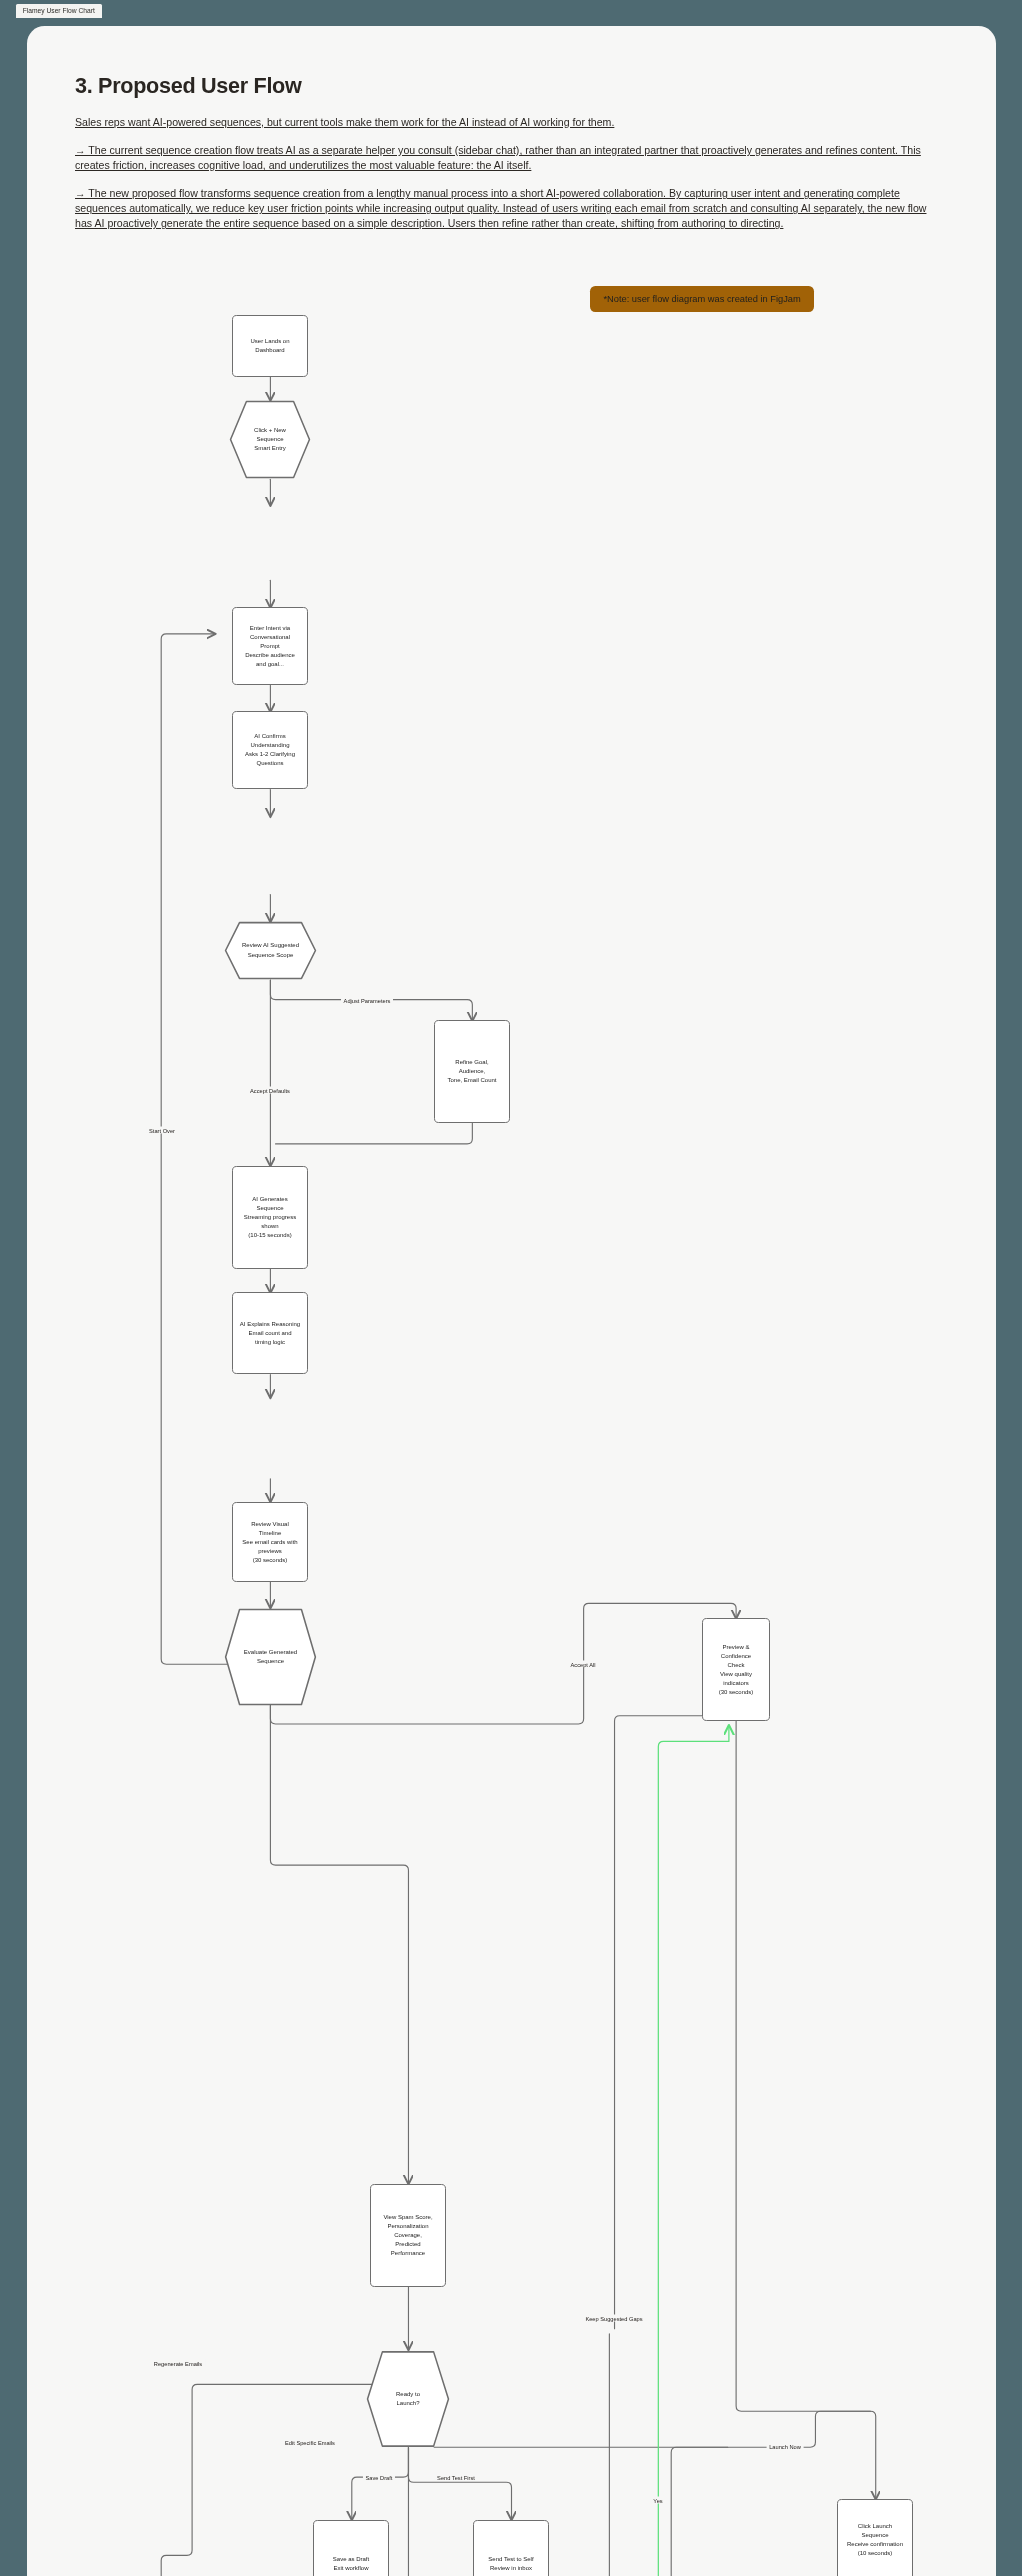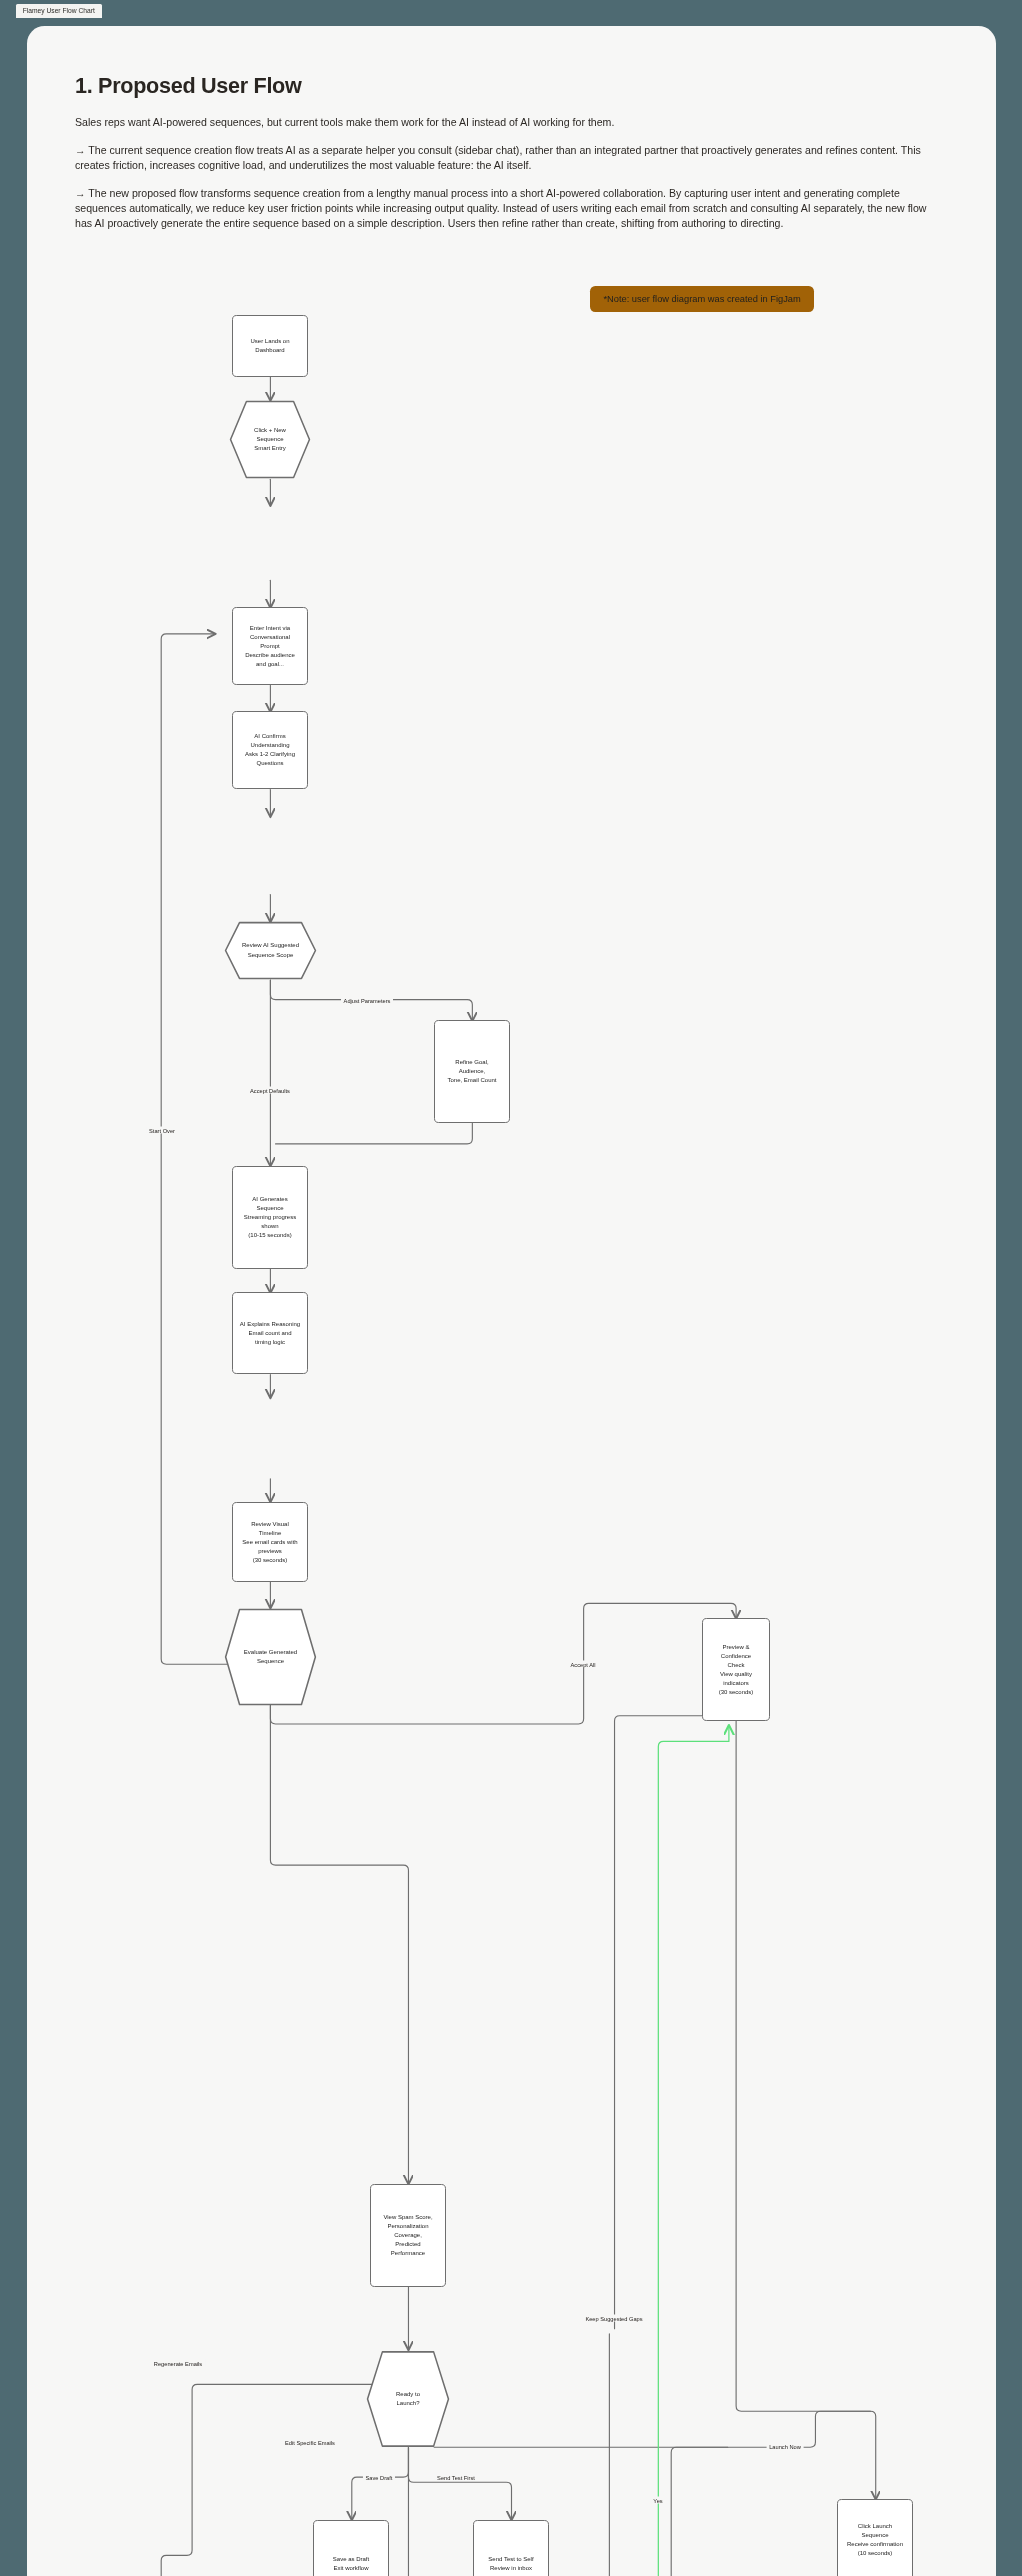--- a/index.html
+++ b/index.html
@@ -42,20 +42,21 @@
     color: #2a2622;
     letter-spacing: -0.3px;
     margin: 0 0 15.5px 0;
   }
   .para {
     font-size: 10.6px;
     line-height: 1.42;
     color: #2c2824;
     margin: 0 0 13.4px 0;
     max-width: 866px;
+    text-decoration: underline;
   }
   #note-chip {
     position: absolute;
     left: 563px; top: 260px;
     background: #a16207;
     color: #1f1f1f;
     font-size: 9.3px;
     padding: 8.2px 13.4px;
     border-radius: 5.2px;
     white-space: nowrap;
@@ -104,21 +105,21 @@
 </head>
 <body>
 
 <div id="page">
 
   <div id="tab-chip">Flamey User Flow Chart</div>
 
   <div id="canvas">
 
     <div id="doc-head">
-      <h1 id="doc-title">1. Proposed User Flow</h1>
+      <h1 id="doc-title">3. Proposed User Flow</h1>
       <p class="para">Sales reps want AI-powered sequences, but current tools make them work for the AI instead of AI working for them.</p>
       <p class="para">→ The current sequence creation flow treats AI as a separate helper you consult (sidebar chat), rather than an integrated partner that proactively generates and refines content. This creates friction, increases cognitive load, and underutilizes the most valuable feature: the AI itself.</p>
       <p class="para">→ The new proposed flow transforms sequence creation from a lengthy manual process into a short AI-powered collaboration. By capturing user intent and generating complete sequences automatically, we reduce key user friction points while increasing output quality. Instead of users writing each email from scratch and consulting AI separately, the new flow has AI proactively generate the entire sequence based on a simple description. Users then refine rather than create, shifting from authoring to directing.</p>
     </div>
 
     <div id="note-chip">*Note: user flow diagram was created in FigJam</div>
 
     <div id="flow">
 
       <svg id="wires" viewBox="0 0 1880 6860">

